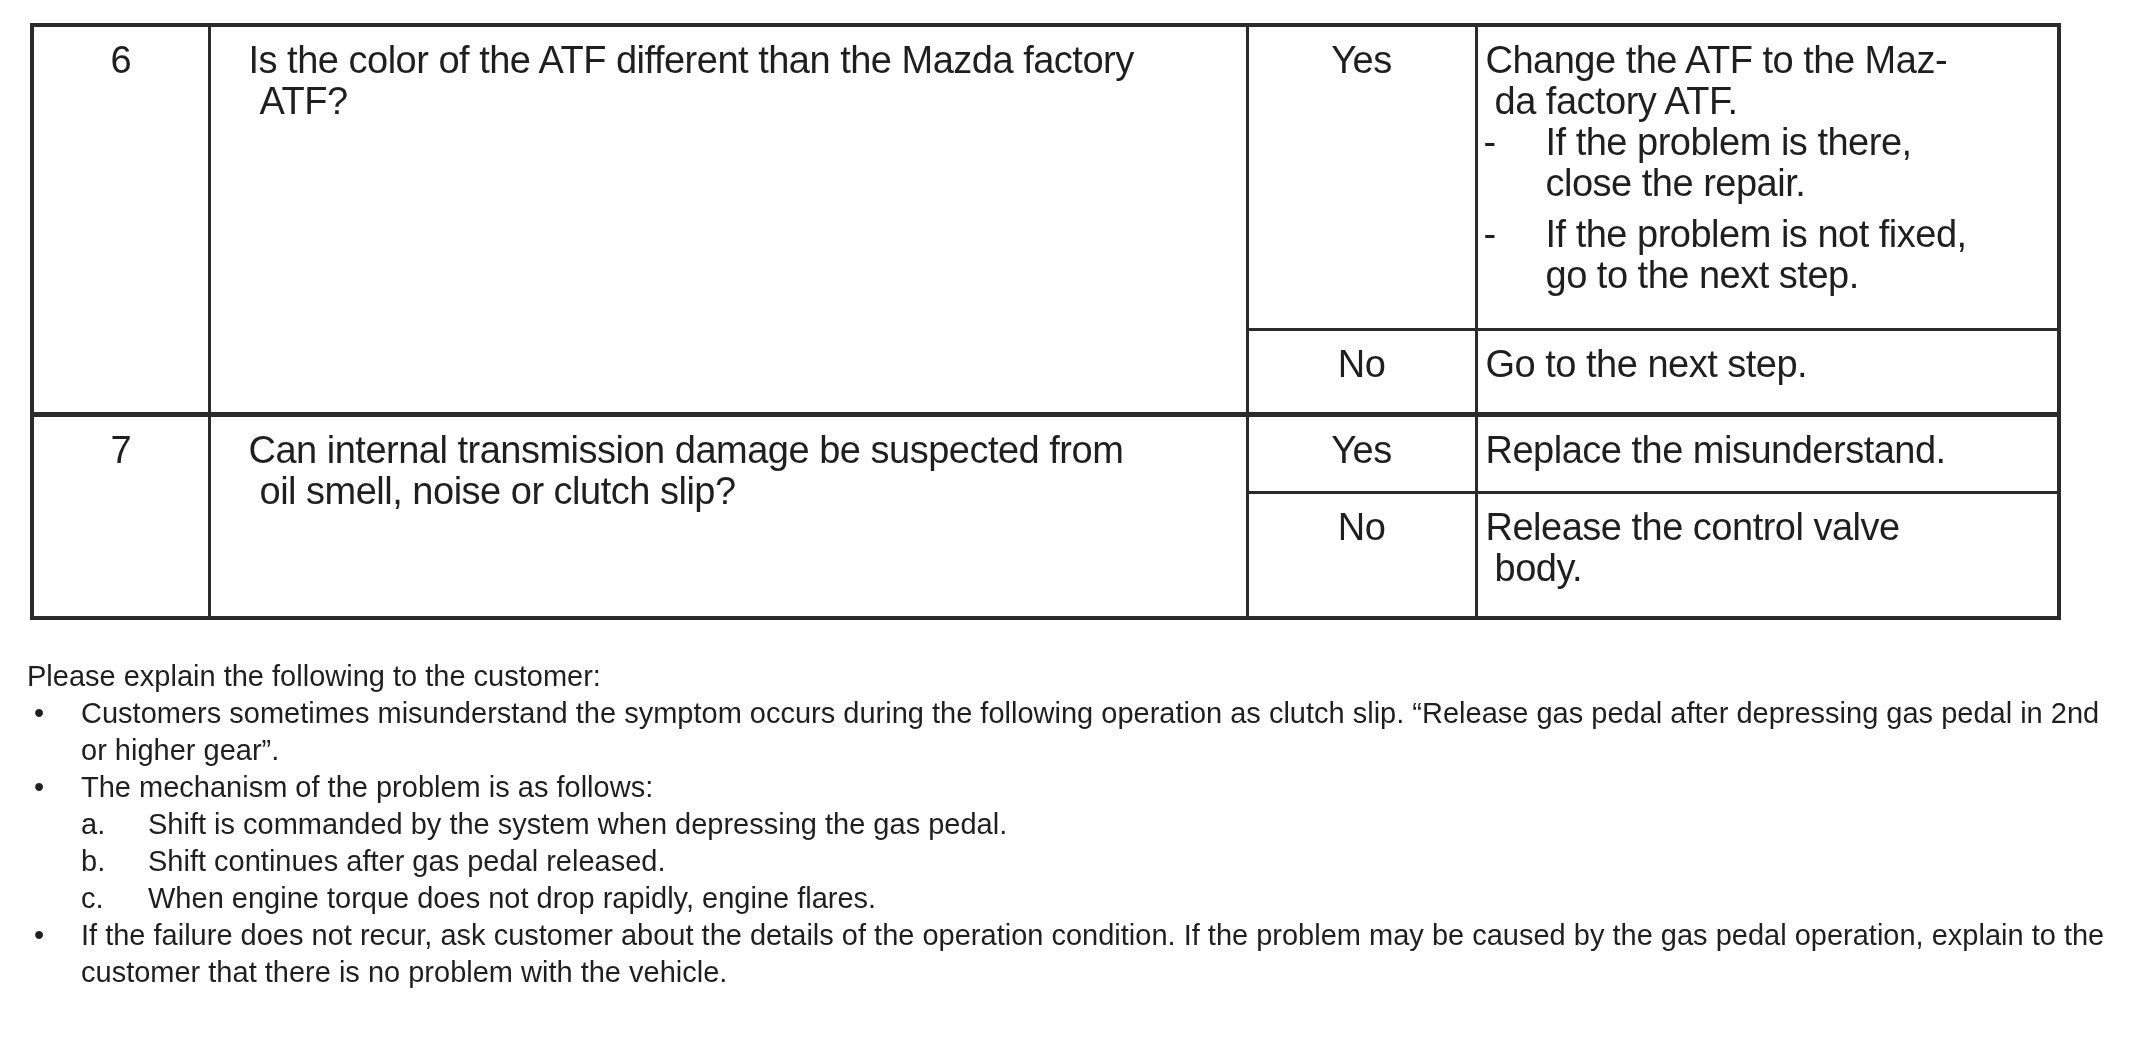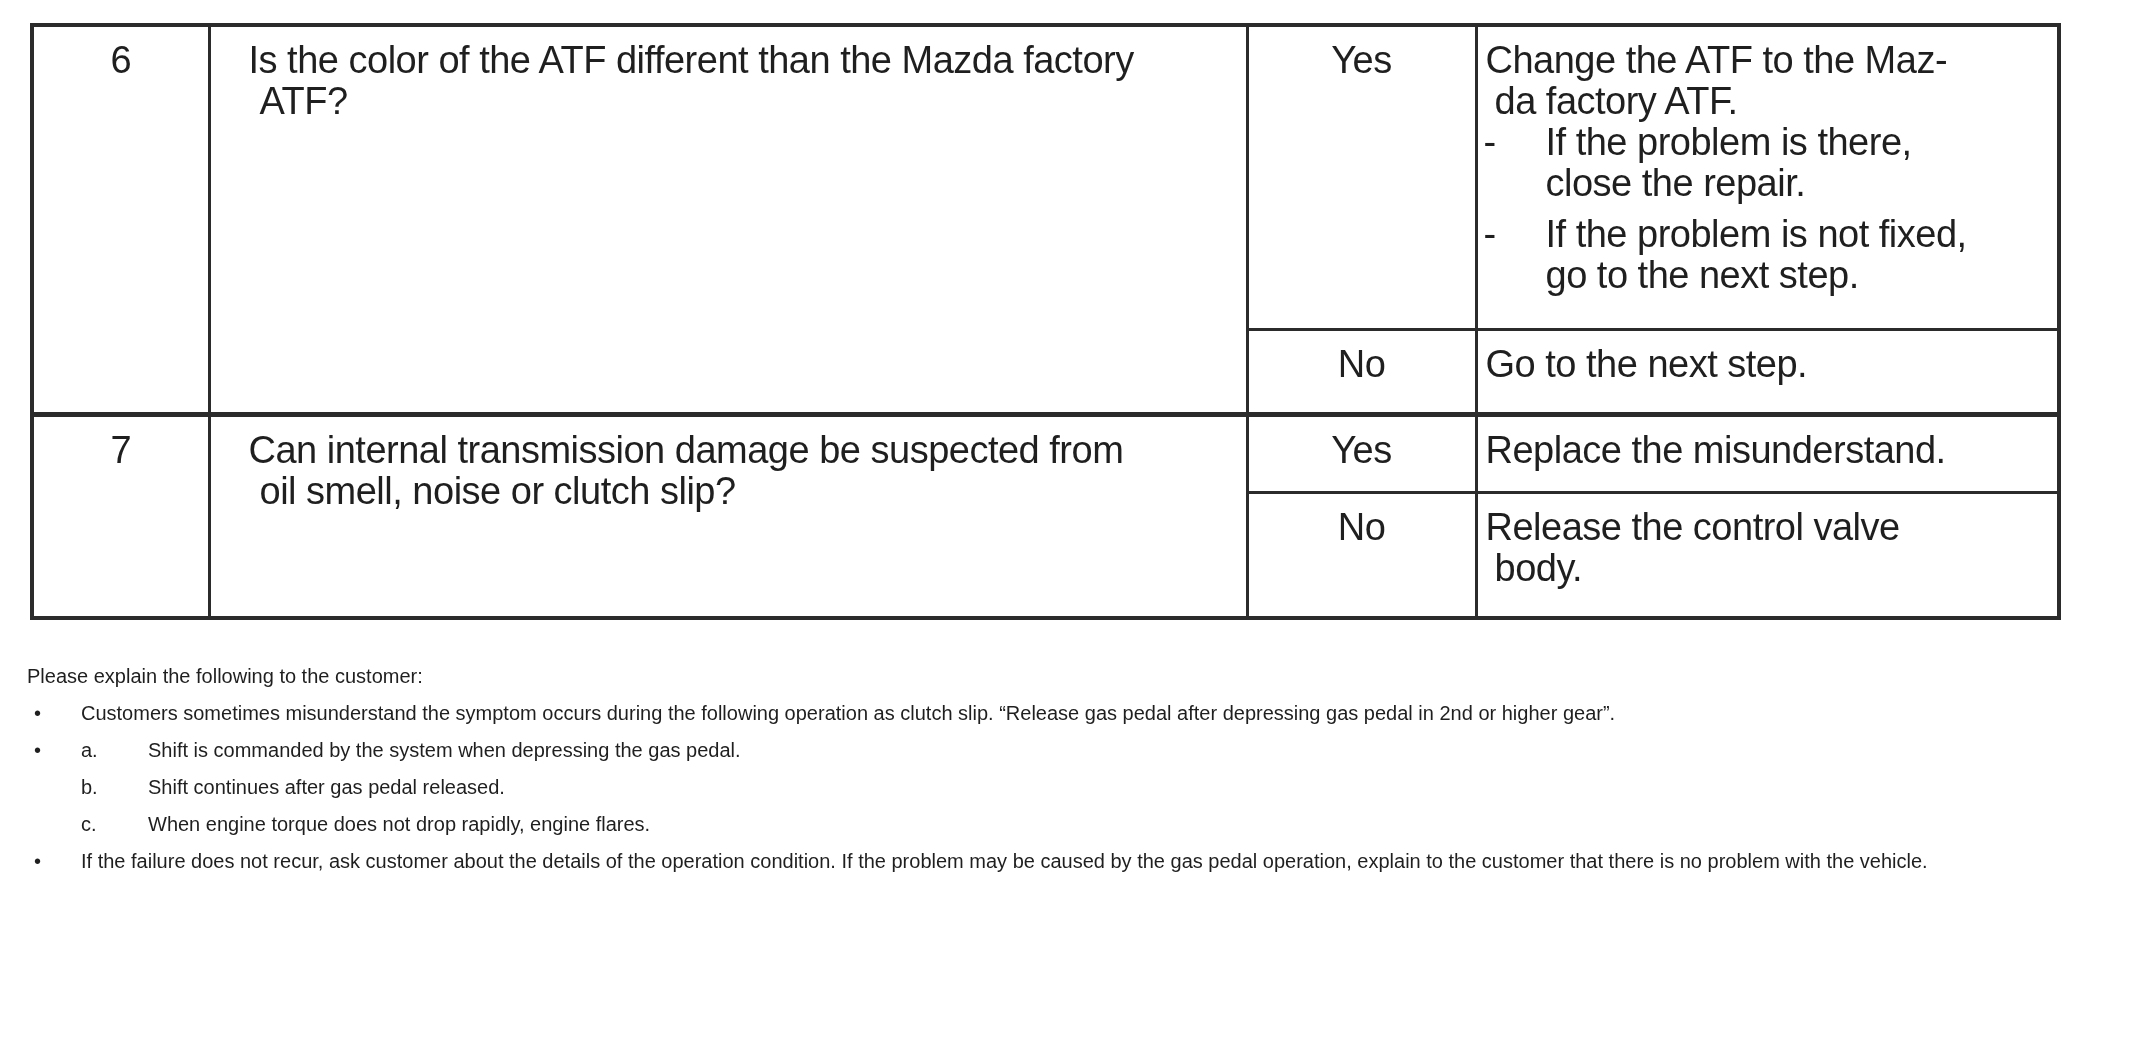--- a/index.html
+++ b/index.html
@@ -50,21 +50,21 @@
 
   .dash-item{ display:flex; margin-left:-11px; }
   .dash-item + .dash-item{ margin-top:10px; }
   .dash{ flex:0 0 62px; white-space:nowrap; }
   .dash-text{ flex:1; }
 
   
   .notes{
     position:absolute; left:27px; top:658px;
     width:2085px;
-    font-size:20px;
+    font-size:29px;
     line-height:37px;
   }
   .bullet{ display:flex; }
   .marker{ flex:0 0 54px; padding-left:7px; }
   .btext{ flex:1; max-width:2040px; }
   .subitem{ display:flex; }
   .smarker{ flex:0 0 67px; }
   .stext{ flex:1; }
 </style>
 </head>
@@ -147,20 +147,21 @@
   <div class="notes-intro">Please explain the following to the customer:</div>
 
   <div class="bullet">
     <span class="marker">•</span>
     <div class="btext">Customers sometimes misunderstand the symptom occurs during the following operation as clutch slip. “Release gas pedal after depressing gas pedal in 2nd or higher gear”.</div>
   </div>
 
   <div class="bullet">
     <span class="marker">•</span>
     <div class="btext">
+      <div>The mechanism of the problem is as follows:</div>
       <div class="subitem">
         <span class="smarker">a.</span>
         <div class="stext">Shift is commanded by the system when depressing the gas pedal.</div>
       </div>
       <div class="subitem">
         <span class="smarker">b.</span>
         <div class="stext">Shift continues after gas pedal released.</div>
       </div>
       <div class="subitem">
         <span class="smarker">c.</span>

